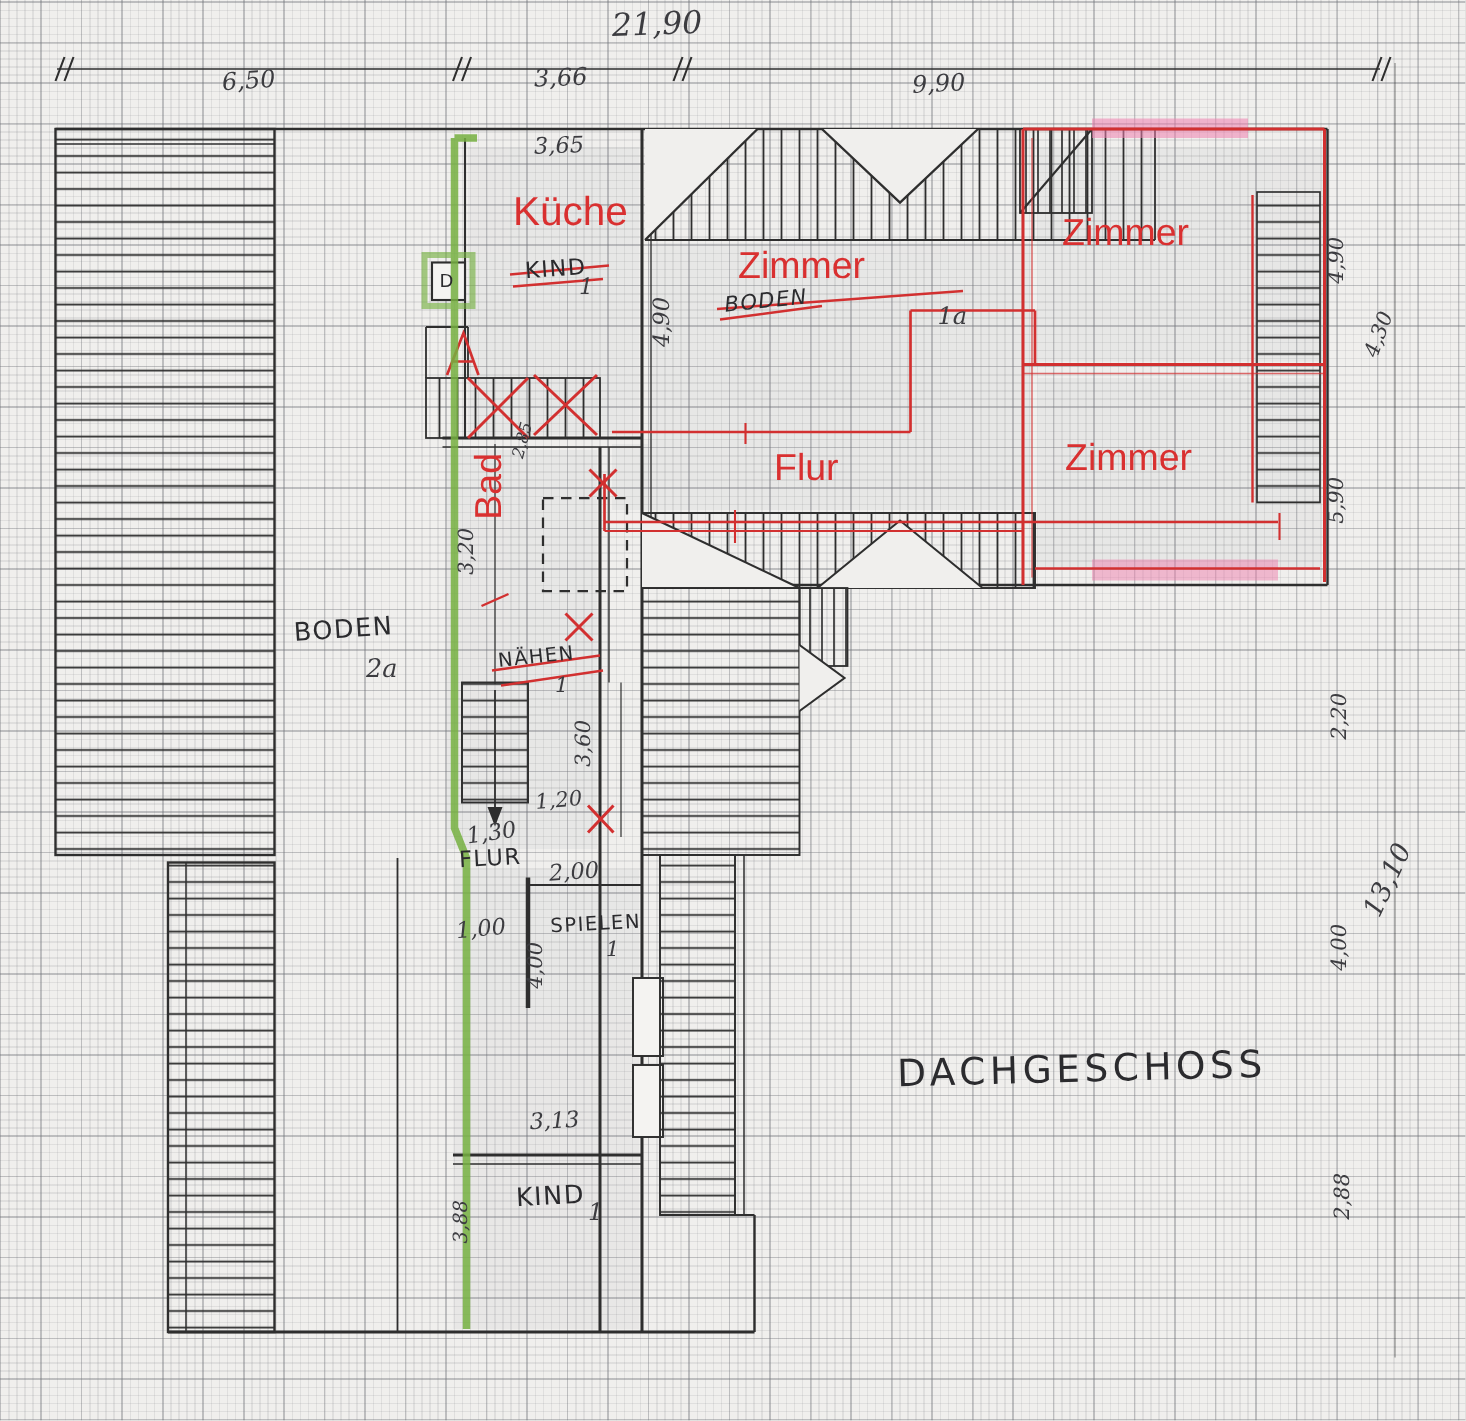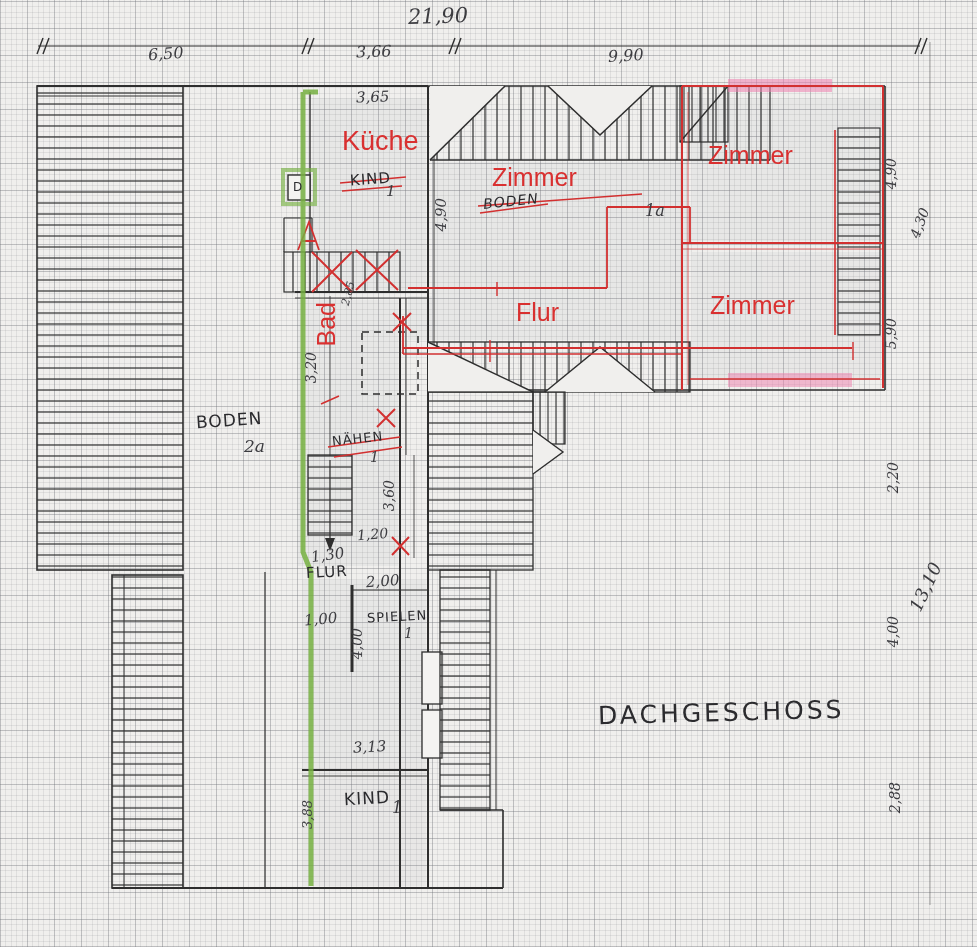--- a/index.html
+++ b/index.html
@@ -168,21 +168,21 @@
 <div class="lbl red" style="left:342px;top:128px;font-size:27px;">Küche</div>
 <div class="lbl red" style="left:492px;top:165px;font-size:25px;">Zimmer</div>
 <div class="lbl red" style="left:708px;top:143px;font-size:25px;">Zimmer</div>
 <div class="lbl red" style="left:710px;top:293px;font-size:25px;">Zimmer</div>
 <div class="lbl red" style="left:516px;top:300px;font-size:25px;">Flur</div>
 <div class="lbl red vert" style="left:314px;top:302px;font-size:25px;">Bad</div>
 
 <div class="lbl print" style="left:350px;top:172px;font-size:15px;transform:rotate(-4deg);">KIND</div>
 <div class="lbl hand" style="left:386px;top:184px;font-size:15px;">1</div>
 <div class="lbl print" style="left:483px;top:194px;font-size:14px;transform:rotate(-6deg);font-style:italic;">BODEN</div>
-<div class="lbl hand" style="left:645px;top:203px;font-size:16px;">1a</div>
+<div class="lbl hand" style="left:625px;top:203px;font-size:16px;">1a</div>
 <div class="lbl print" style="left:332px;top:432px;font-size:13px;transform:rotate(-6deg);">NÄHEN</div>
 <div class="lbl hand" style="left:370px;top:450px;font-size:14px;">1</div>
 
 <div class="lbl print" style="left:196px;top:412px;font-size:17px;transform:rotate(-4deg);">BODEN</div>
 <div class="lbl hand" style="left:244px;top:438px;font-size:17px;text-align:right;">2a</div>
 <div class="lbl print" style="left:306px;top:565px;font-size:15px;transform:rotate(-3deg);">FLUR</div>
 <div class="lbl print" style="left:367px;top:610px;font-size:13px;transform:rotate(-3deg);">SPIELEN</div>
 <div class="lbl hand" style="left:404px;top:626px;font-size:14px;">1</div>
 <div class="lbl print" style="left:344px;top:790px;font-size:17px;transform:rotate(-3deg);">KIND</div>
 <div class="lbl hand" style="left:392px;top:800px;font-size:16px;">1</div>

